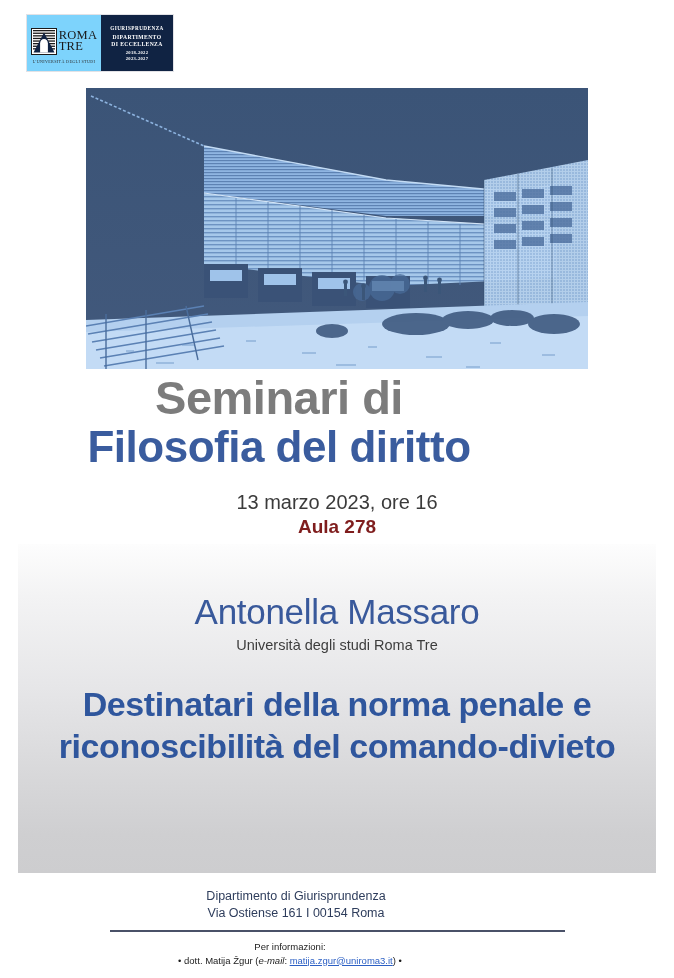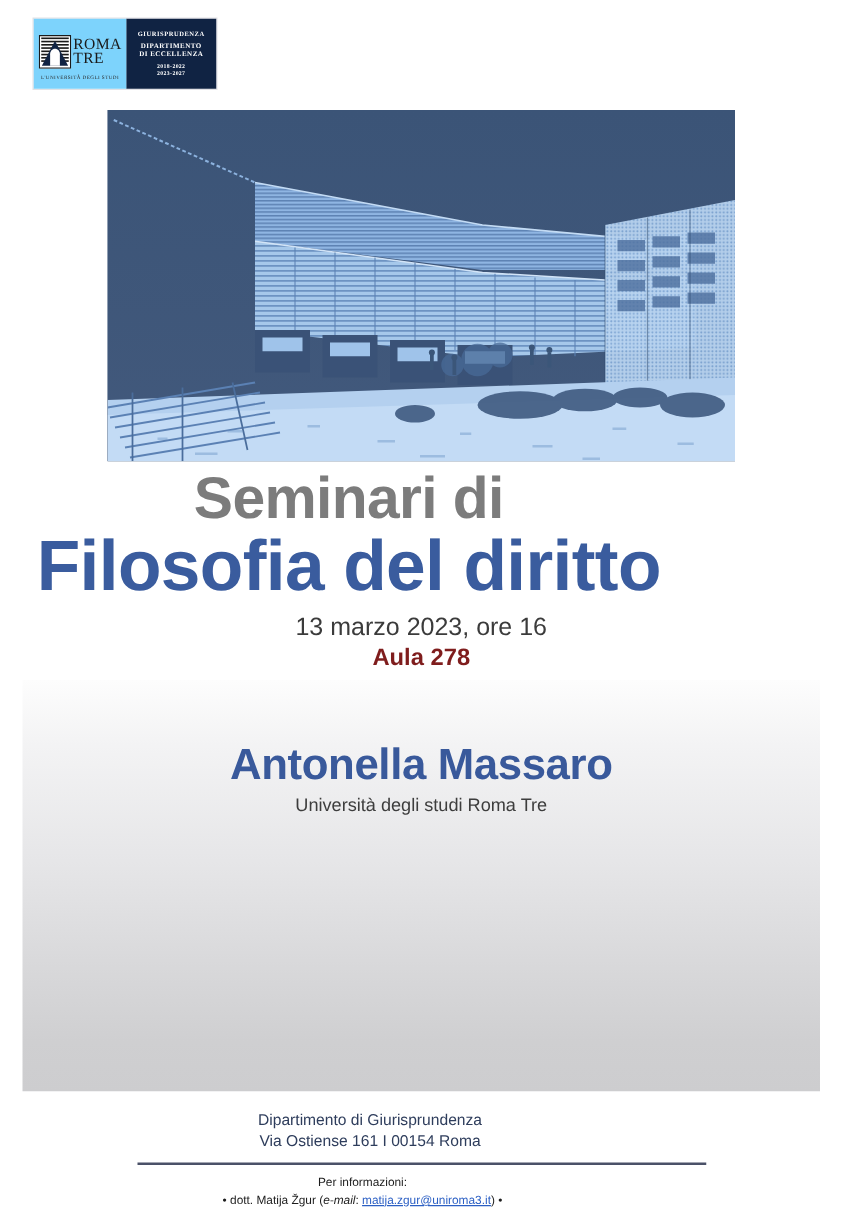--- a/index.html
+++ b/index.html
@@ -132,21 +132,21 @@
   }
   .t-seminari {
     font-size: 47px;
     font-weight: 700;
     color: #7c7c7c;
     letter-spacing: -0.5px;
     line-height: 1.02;
     margin: 0;
   }
   .t-filosofia {
-    font-size: 57px;
+    font-size: 44px;
     font-weight: 700;
     color: #3a5c9e;
     letter-spacing: -0.5px;
     line-height: 1.04;
     margin: 2px 0 0 0;
   }
   .date-wrap {
     position: absolute;
     left: 0;
     top: 490px;
@@ -182,21 +182,21 @@
         #d8d8da 70%,
         #cfcfd1 88%,
         #cdcdcf 100%);
     text-align: center;
     box-sizing: border-box;
   }
   .speaker {
     margin: 0;
     padding-top: 50px;
     font-size: 35px;
-    font-weight: 700;
+    font-weight: 400;
     color: #39599b;
     letter-spacing: -0.3px;
     line-height: 1.05;
   }
   .affiliation {
     margin: 6px 0 0 0;
     font-size: 14.5px;
     font-weight: 400;
     color: #3d3d3d;
     line-height: 1.2;
@@ -435,20 +435,21 @@
   </div>
 
   <div class="date-wrap">
     <div class="t-date">13 marzo 2023, ore 16</div>
     <div class="t-aula">Aula 278</div>
   </div>
 
   <div class="panel">
     <div class="speaker">Antonella Massaro</div>
     <div class="affiliation">Università degli studi Roma Tre</div>
+    <div class="lecture-title">Destinatari della norma penale e riconoscibilità del comando-divieto</div>
   </div>
 
   <div class="address">
     <div>Dipartimento di Giurisprundenza</div>
     <div>Via Ostiense 161 I 00154 Roma</div>
   </div>
 
   <div class="rule"></div>
 
   <div class="info">

